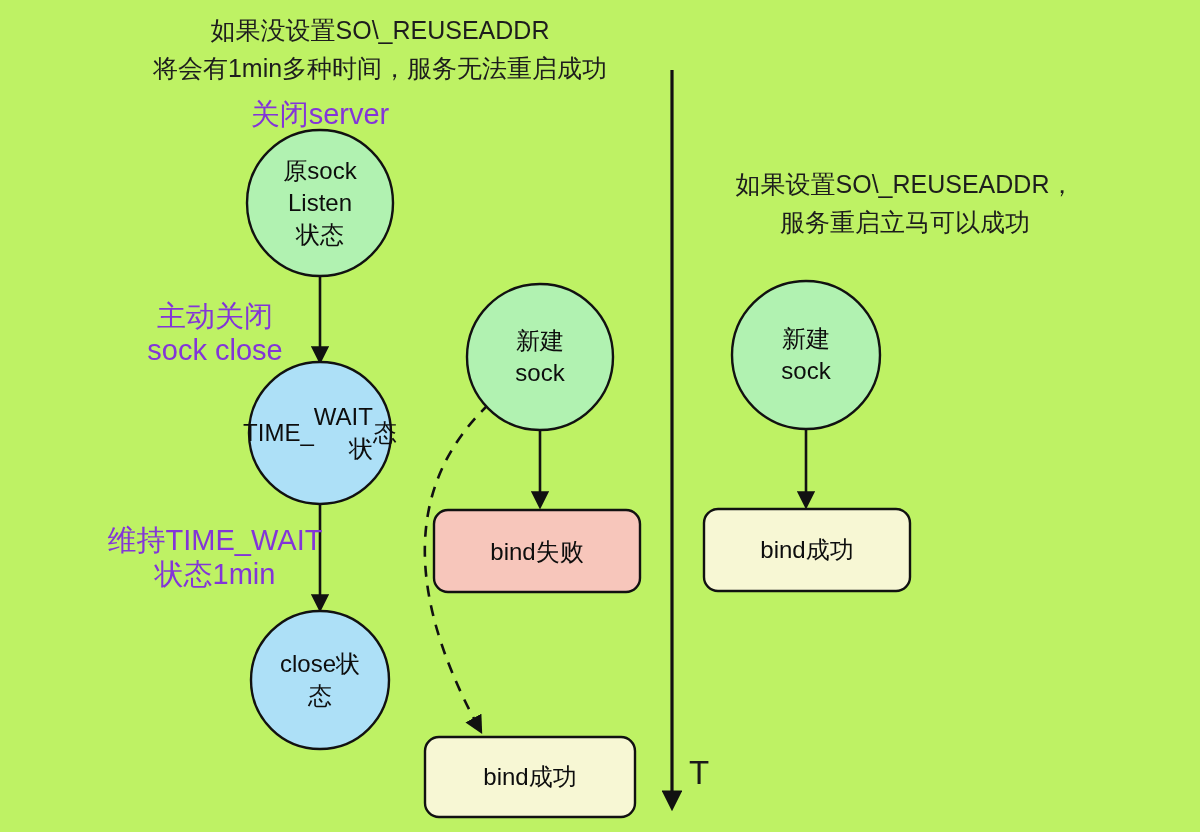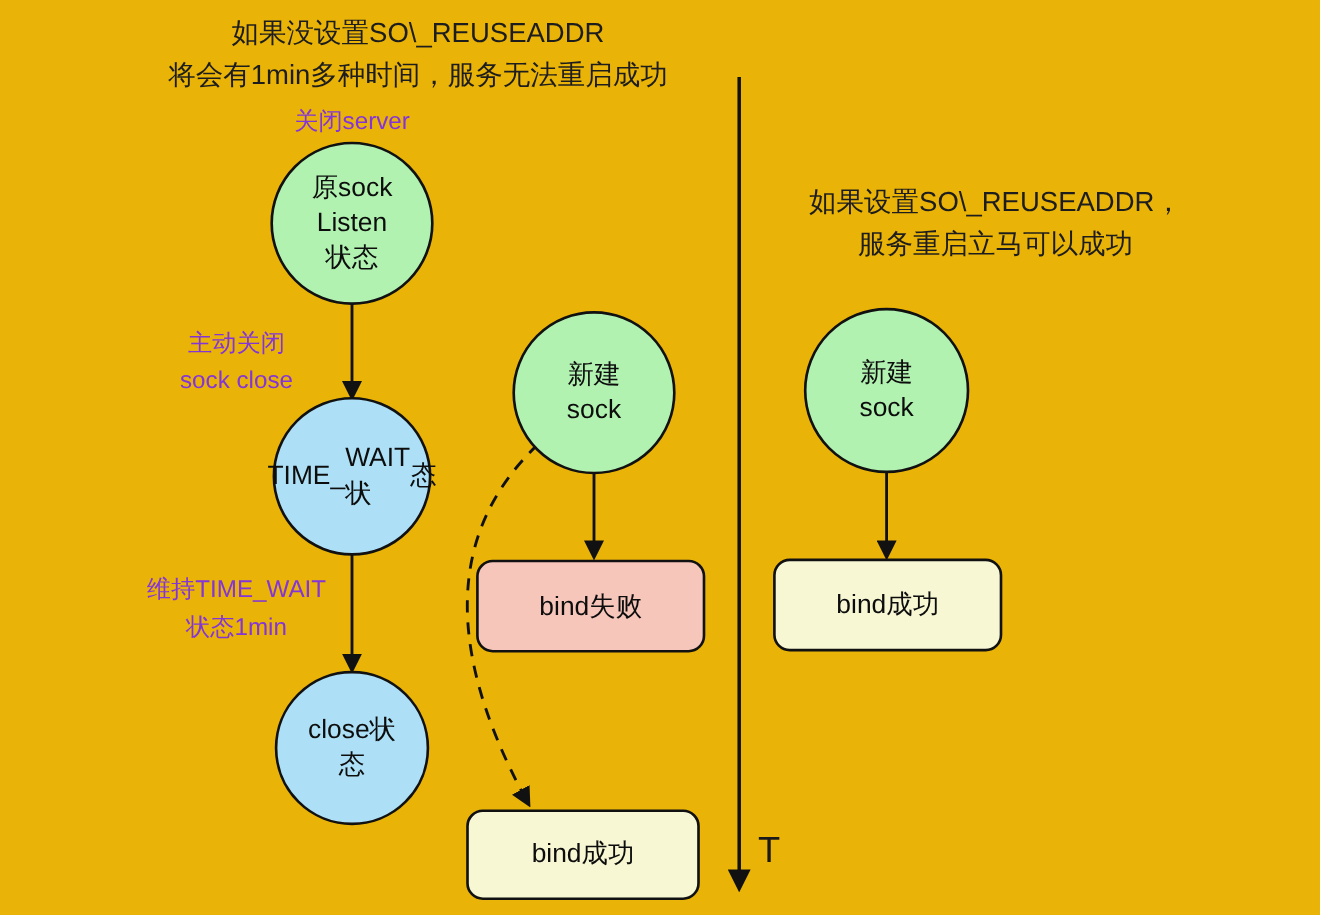--- a/index.html
+++ b/index.html
@@ -4,21 +4,21 @@
 <style>
   html, body {
     margin: 0;
     padding: 0;
     background: #ffffff;
   }
   #canvas {
     position: relative;
     width: 1200px;
     height: 832px;
-    background: #eab308;
+    background: #bef264;
     font-family: "Liberation Sans", sans-serif;
     overflow: hidden;
   }
   .svg-layer {
     position: absolute;
     left: 0;
     top: 0;
     width: 1200px;
     height: 832px;
     pointer-events: none;
@@ -28,31 +28,31 @@
     white-space: pre;
     line-height: 1.30;
     color: #1a1a1a;
   }
   .heading {
     font-size: 25px;
     text-align: center;
     color: #1d1d1d;
   }
   .edge-label {
-    font-size: 22px;
+    font-size: 29px;
     color: #8335d8;
     text-align: center;
     font-weight: 400;
   }
   .node-label {
     position: absolute;
     display: flex;
     align-items: center;
     justify-content: center;
-    text-align: left;
+    text-align: right;
     font-size: 24px;
     color: #0d0d0d;
     line-height: 1.32;
     pointer-events: none;
   }
   .axis-label {
     font-size: 33px;
     color: #1a1a1a;
   }
   .node-hit {

